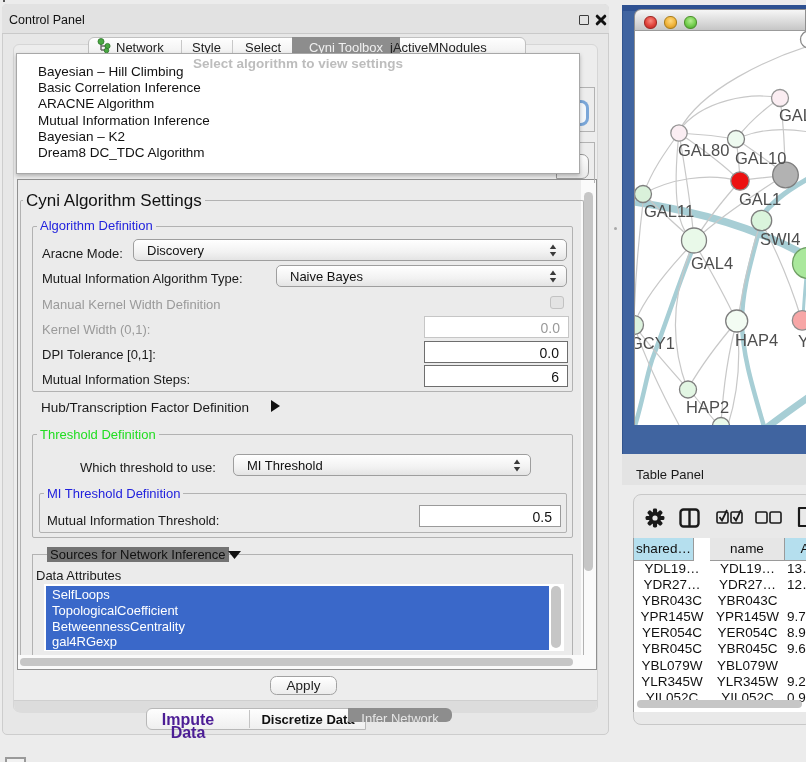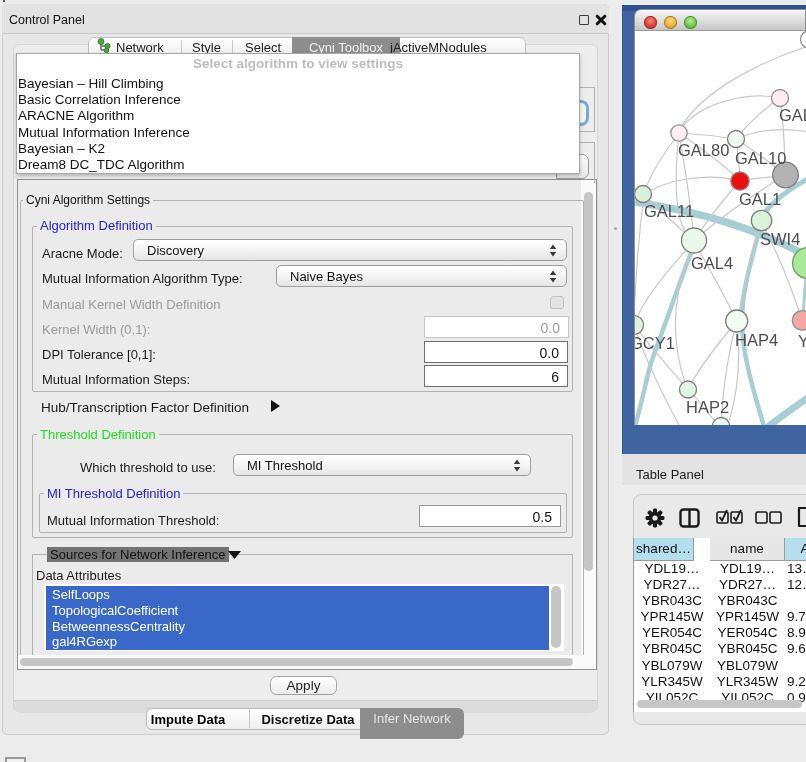--- a/index.html
+++ b/index.html
@@ -49,21 +49,21 @@
 
 <div class="abs" style="left:17px;top:179px;width:580px;height:491px;background:#ebebeb;border:1px solid #909090;box-sizing:border-box;"></div>
 
 <div class="abs" style="left:581px;top:180px;width:15px;height:475px;background:#fafafa;"></div>
 <div class="thumbv" style="left:584px;top:192px;width:9px;height:379px;"></div>
 
 <div class="abs" style="left:18px;top:655px;width:578px;height:14px;background:#fafafa;"></div>
 <div class="thumbv" style="left:20px;top:658px;width:553px;height:8px;"></div>
 
 <div class="abs" style="left:20px;top:200px;width:562px;height:454px;border-left:1px solid #b2b2b2;border-top:1px solid #b2b2b2;border-right:1px solid #b2b2b2;border-radius:2px 2px 0 0;"></div>
-<div class="abs" style="left:23px;top:193px;background:#ebebeb;padding:0 3px;font-size:12px;color:#111;line-height:15px;">Cyni Algorithm Settings</div>
+<div class="abs" style="left:23px;top:193px;background:#ebebeb;padding:0 3px;font-size:17px;color:#111;line-height:15px;">Cyni Algorithm Settings</div>
 
 <div class="grp" style="left:32px;top:226px;width:539px;height:164px;"></div>
 <div class="gtitle" style="left:37px;color:#2222dd;background:#ebebeb;top:218px;position:absolute;padding:0 3px;font-size:13px;">Algorithm Definition</div>
 <div class="lbl abs" style="left:42px;top:246px;">Aracne Mode:</div>
 <div class="combo" style="left:133px;top:239px;width:434px;">
     <span>Discovery</span>
 <svg class="arr" viewBox="0 0 8 13">
       <path d="M4 0.5 L7.2 5 L0.8 5 Z" fill="#3a3a3a"></path>
       <path d="M4 12.5 L7.2 8 L0.8 8 Z" fill="#3a3a3a"></path>
     </svg>
@@ -115,36 +115,36 @@
 <div class="abs" style="left:44px;top:584px;width:520px;height:67px;background:#ffffff;"></div>
 <div class="abs" style="left:46px;top:586px;width:503px;height:64px;background:#3a68c9;"></div>
 <div class="abs" style="left:52px;top:587px;width:490px;font-size:13px;color:#ffffff;line-height:15.8px;">SelfLoops<br>TopologicalCoefficient<br>BetweennessCentrality<br>gal4RGexp</div>
 <div class="thumbv" style="left:551px;top:586px;width:10px;height:62px;"></div>
 
 <div class="abs" style="left:270px;top:676px;width:67px;height:19px;border:1px solid #a2a2a2;border-radius:6.5px;background:linear-gradient(#ffffff,#ececec);box-sizing:border-box;text-align:center;font-size:13.5px;color:#222;line-height:17px;">Apply</div>
 
 <div class="abs" style="left:14px;top:700px;width:583px;height:12px;background:#dcdcdc;border-top:1px solid #cfcfcf;border-radius:0 0 8px 8px;"></div>
 <div class="abs" style="left:146px;top:708px;width:220px;height:22px;background:linear-gradient(#fefefe,#efefef);border:1px solid #b8b8b8;border-radius:6px 0 0 6px;box-sizing:border-box;"></div>
 <div class="abs" style="left:249px;top:710px;width:1px;height:18px;background:#c4c4c4;"></div>
-<div class="abs" style="left:146px;top:713px;width:84px;height:13px;text-align:center;font-size:13px;font-weight:bold;color:#000000;line-height:13px;">Impute Data</div>
+<div class="abs" style="left:146px;top:713px;width:84px;height:13px;text-align:center;font-size:16px;font-weight:bold;color:#4c1d95;line-height:13px;">Impute Data</div>
 <div class="abs" style="left:250px;top:713px;width:116px;height:13px;text-align:center;font-size:13px;font-weight:bold;color:#111;line-height:13px;">Discretize Data</div>
-<div class="abs" style="left:360px;top:708px;width:104px;height:31px;background:#8d8d8d;border-radius:0 6px 6px 0;text-align:center;font-size:13px;color:#e6e6e6;line-height:22px;">Infer Network</div>
+<div class="abs" style="left:348px;top:708px;width:104px;height:14px;background:#8d8d8d;border-radius:0 6px 6px 0;text-align:center;font-size:13px;color:#e6e6e6;line-height:22px;">Infer Network</div>
 
 <div class="abs" style="left:5px;top:757px;width:17px;height:10px;border:2px solid #9a9a9a;background:#f2f2f2;"></div>
 
 <div class="abs" style="left:614px;top:227px;width:3px;height:3px;background:#a9a9a9;border-radius:2px;"></div>
 
 <div class="abs" style="left:560px;top:87px;width:34px;height:43px;border:1px solid #b2b2b2;border-left:none;"></div>
 <div class="abs" style="left:560px;top:100px;width:29px;height:26px;border:3px solid #7aa6d8;border-left:none;border-radius:0 8px 8px 0;background:#f4f8fc;box-sizing:border-box;"></div>
 <div class="abs" style="left:560px;top:142px;width:34px;height:40px;border:1px solid #b2b2b2;border-left:none;border-bottom:none;"></div>
 <div class="abs" style="left:556px;top:154px;width:31px;height:23px;border:1.5px solid #9a9a9a;border-radius:0 7px 7px 0;background:linear-gradient(#fdfdfd,#e9e9e9);"></div>
 
 <div class="abs" style="left:16px;top:53px;width:564px;height:121px;background:#ffffff;border:1px solid #a8a8a8;box-shadow:0 2px 4px rgba(0,0,0,0.25);box-sizing:border-box;"></div>
 <div class="abs" style="left:16px;top:56px;width:564px;text-align:center;font-size:13.5px;color:#bdbdbd;font-weight:bold;">Select algorithm to view settings</div>
-<div class="abs" style="left:18px;top:76px;font-size:13.5px;color:#111;line-height:16.2px;">Bayesian – Hill Climbing<br>Basic Correlation Inference<br><span class="b">ARACNE Algorithm</span><br>Mutual Information Inference<br>Bayesian – K2<br>Dream8 DC_TDC Algorithm</div>
+<div class="abs" style="left:18px;top:64px;font-size:13.5px;color:#111;line-height:16.2px;padding-left:20px;">Bayesian – Hill Climbing<br>Basic Correlation Inference<br><span class="b">ARACNE Algorithm</span><br>Mutual Information Inference<br>Bayesian – K2<br>Dream8 DC_TDC Algorithm</div>
 
 <div class="abs" style="left:622px;top:5px;width:184px;height:449px;background:#4064a0;border-left:1px solid #32548c;"></div>
 <div class="abs" style="left:622px;top:5px;width:184px;height:6px;background:#2e5191;"></div>
 
 <div class="abs" style="left:634px;top:9px;width:172px;height:22px;background:linear-gradient(#f6f6f6,#dcdcdc 55%,#c6c6c6);border:1px solid #8f8f8f;border-bottom:1px solid #9b9b9b;border-radius:7px 0 0 0;box-sizing:border-box;"></div>
 <div class="abs" style="left:643.5px;top:15.5px;width:11px;height:11px;border-radius:6px;background:radial-gradient(circle at 50% 35%,#f98a80 0%,#e0443c 55%,#b5201c 100%);border:0.5px solid #9e2824;"></div>
 <div class="abs" style="left:663.5px;top:15.5px;width:11px;height:11px;border-radius:6px;background:radial-gradient(circle at 50% 35%,#ffd97e 0%,#f0b43c 55%,#c8861a 100%);border:0.5px solid #a97e1c;"></div>
 <div class="abs" style="left:683.5px;top:15.5px;width:11px;height:11px;border-radius:6px;background:radial-gradient(circle at 50% 35%,#b5ed92 0%,#74ce4e 55%,#3f9a28 100%);border:0.5px solid #4d8f2c;"></div>
 
 <svg class="abs" style="left:634px;top:31px;background:#ffffff;border-left:1px solid #8f8f8f;" width="172" height="394" viewBox="634 31 172 394">

